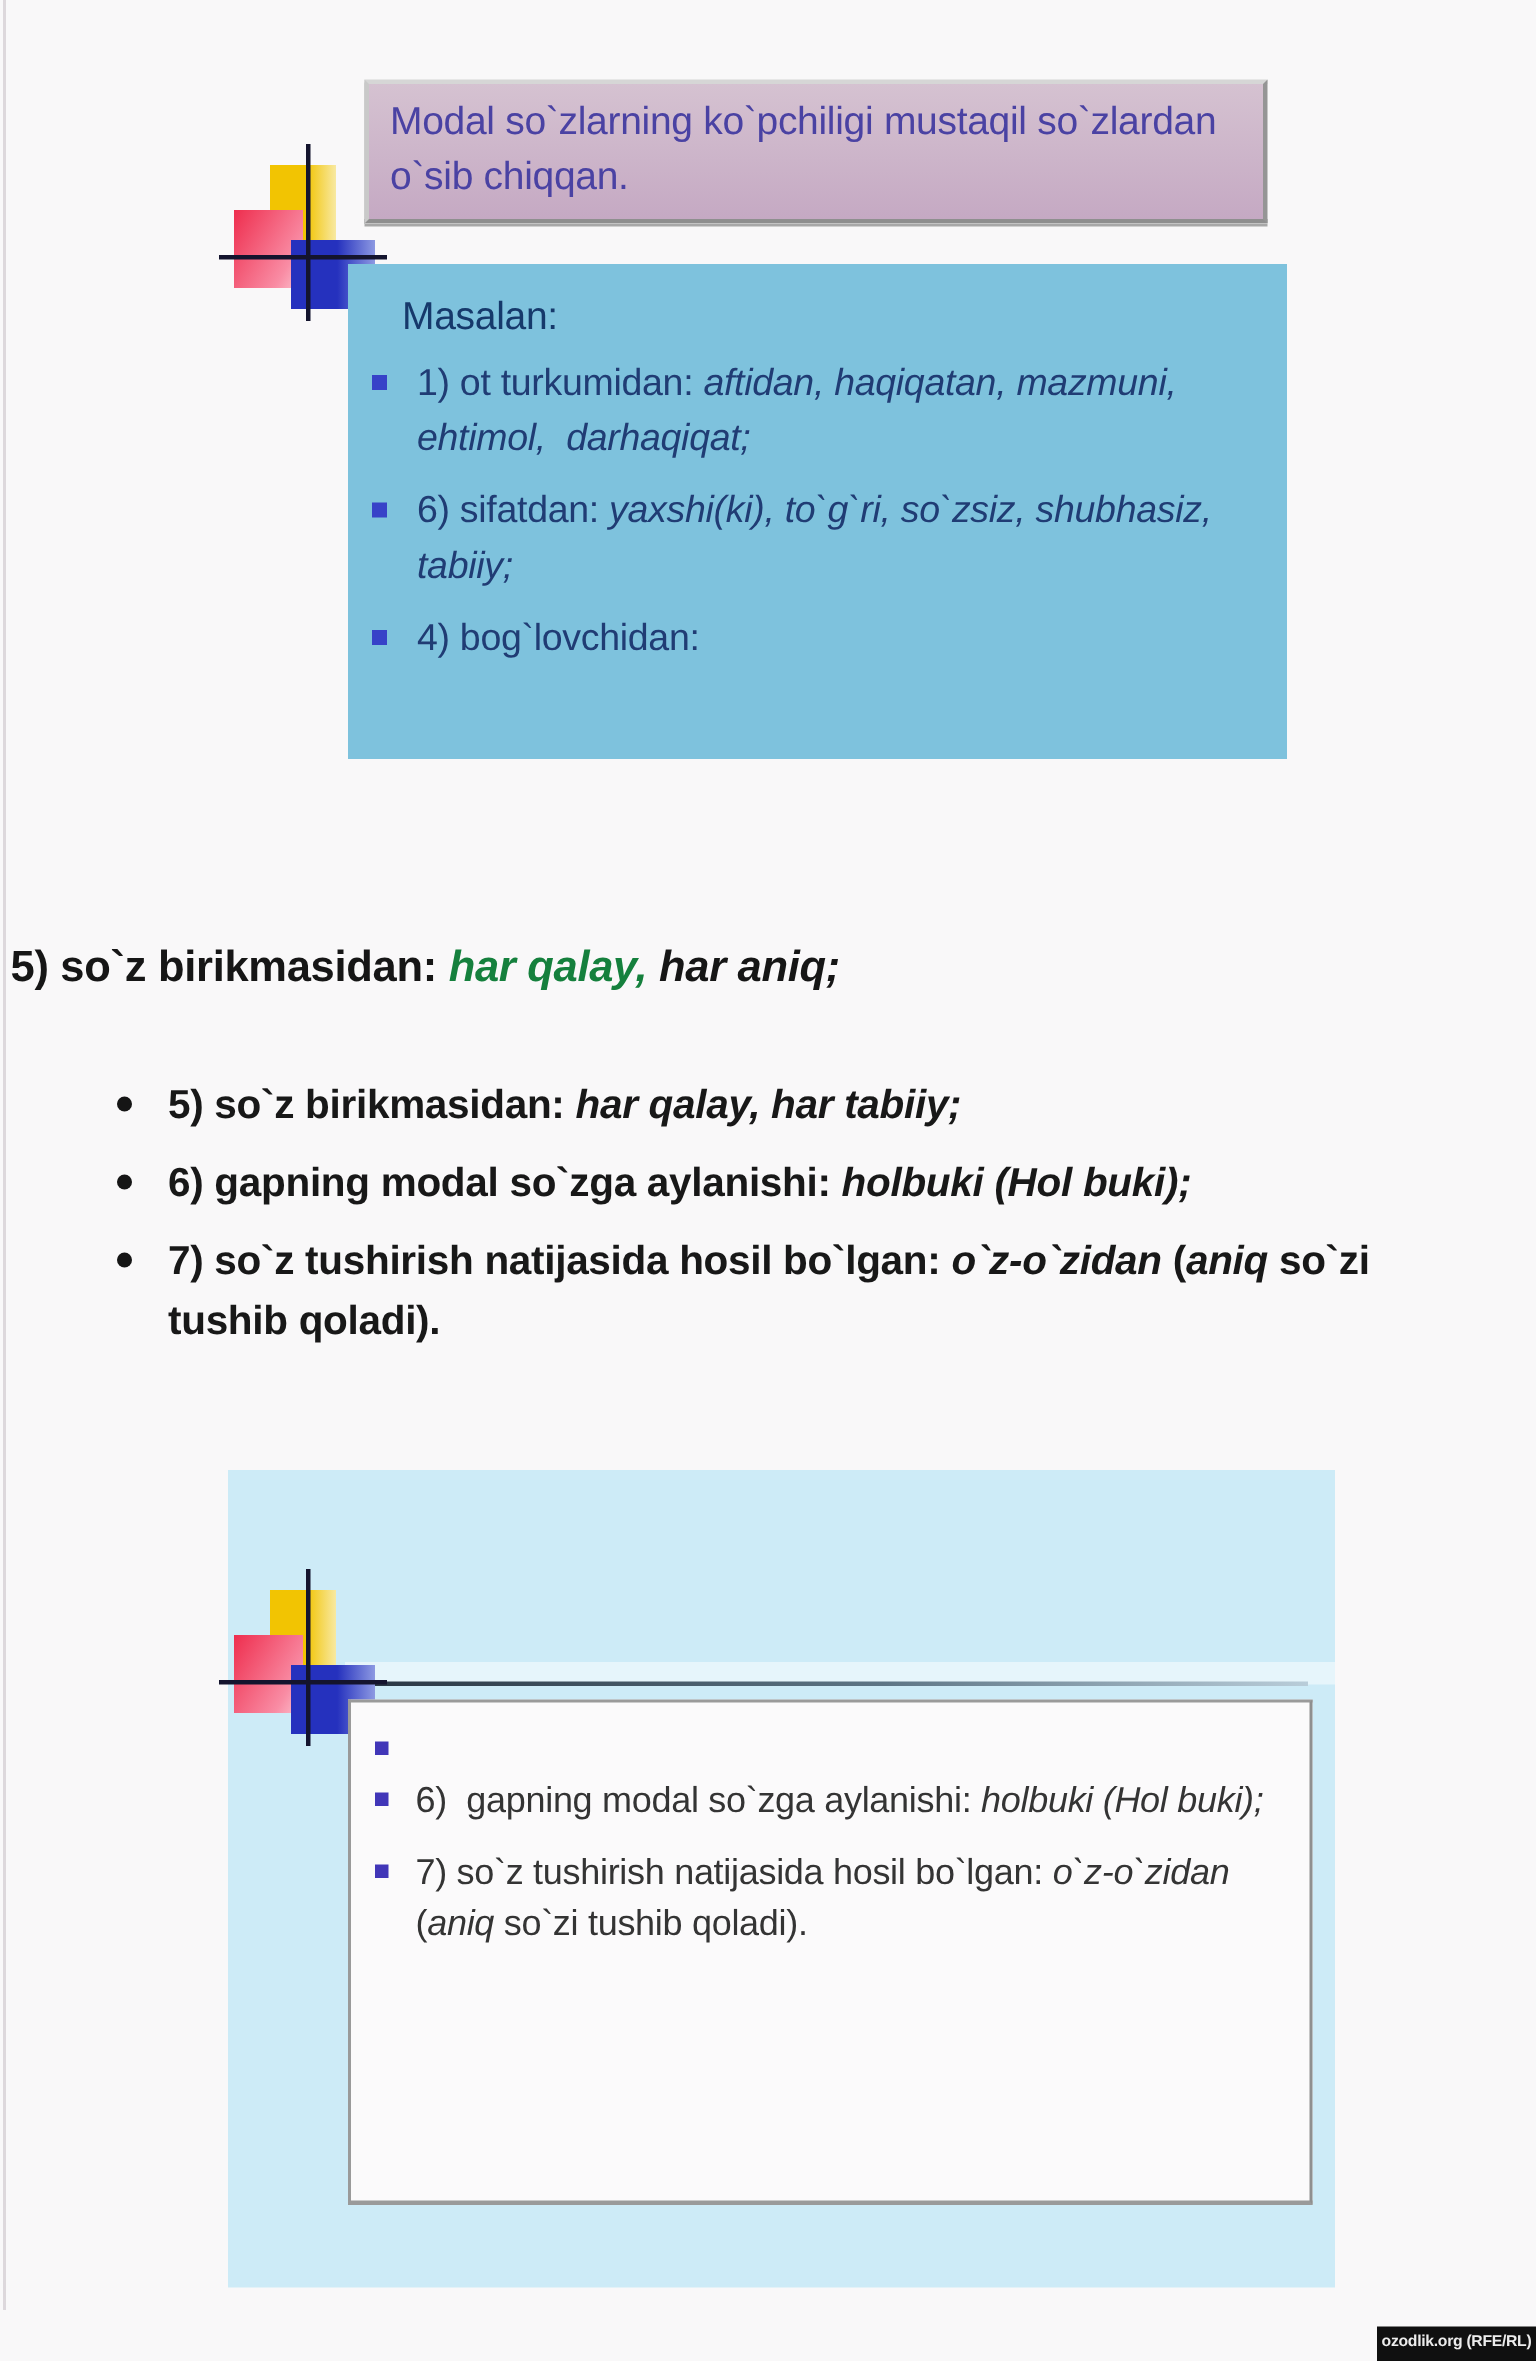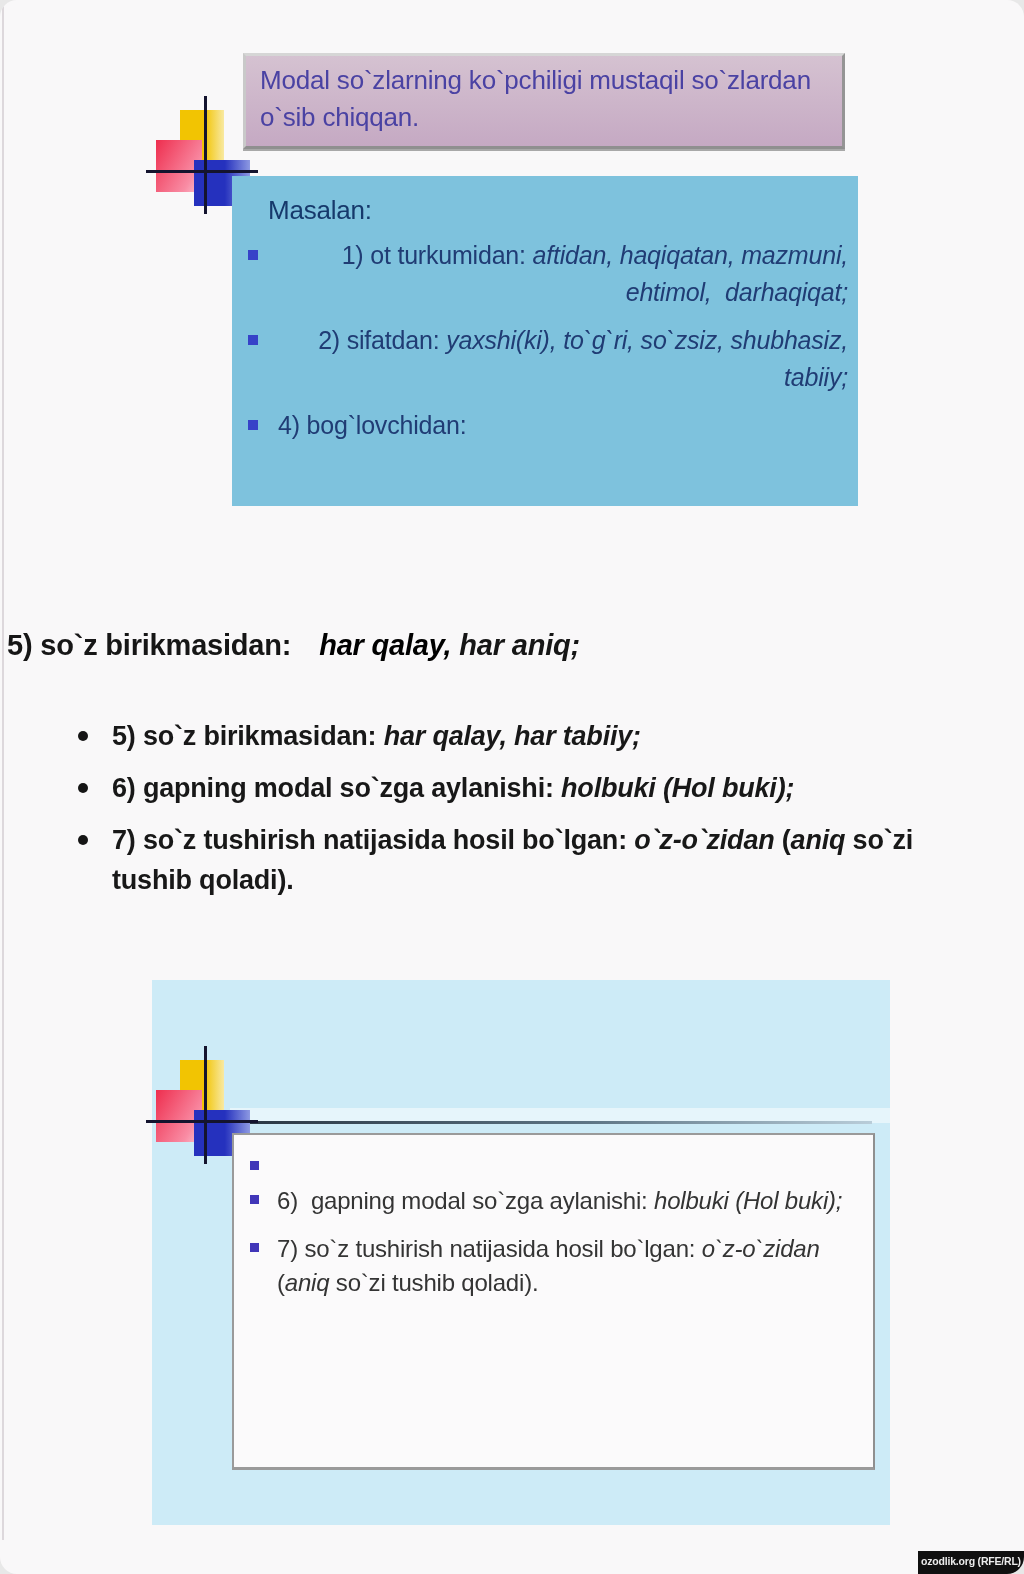--- a/index.html
+++ b/index.html
@@ -1,20 +1,19 @@
 <!DOCTYPE html>
 <html><head>
 <meta charset="utf-8">
 <style>
   html,body{margin:0;padding:0;background:#e8e8e8;}
   .page{
     position:relative;width:1024px;height:1574px;margin:0 auto;
     background:#f9f8f9;overflow:hidden;
     font-family:"Liberation Sans","DejaVu Sans",sans-serif;
-    border-radius:17px;
     -webkit-font-smoothing:antialiased;
   }
   .left-edge-line{position:absolute;left:2px;top:0;width:2px;height:1540px;background:#ddd8dc;}
 
   
   .deco{position:absolute;width:100px;height:120px;}
   .deco .sq-yellow{position:absolute;left:24px;top:14px;width:44px;height:50px;
     background:linear-gradient(to right,#f2c402 55%,#f8e9a2);}
   .deco .sq-pink{position:absolute;left:0;top:44px;width:46px;height:52px;
     background:linear-gradient(120deg,#ee2e4e,#f98ca4 75%,#fcc3d0);}
@@ -34,21 +33,21 @@
     padding:6px 14px 8px 14px;box-sizing:border-box;
   }
   .title-text{color:#4a42a3;font-size:26px;line-height:37px;letter-spacing:-0.2px;}
 
   
   .content-box{
     position:absolute;left:232px;top:176px;width:626px;height:330px;
     background:#7ec2dd;box-sizing:border-box;padding:19px 10px 0 14px;
   }
   .masalan{color:#16396b;font-size:26px;letter-spacing:-0.2px;margin-left:22px;margin-bottom:11px;}
-  .cb-item{display:flex;margin-bottom:11px;color:#203c74;font-size:25px;line-height:37px;letter-spacing:-0.2px;text-align:right;}
+  .cb-item{display:flex;margin-bottom:11px;color:#203c74;font-size:25px;line-height:37px;letter-spacing:-0.2px;}
   .cb-item .sq-bullet{flex:0 0 10px;width:10px;height:10px;background:#3742c8;margin:13px 0 0 2px;}
   .cb-item .cb-text{margin-left:20px;}
   .mid-heading{position:absolute;left:7px;top:626px;width:900px;
     color:#161616;font-size:29px;font-weight:bold;line-height:38px;letter-spacing:-0.2px;}
   .mid-list{position:absolute;left:76px;top:716px;width:852px;}
   .mid-item{display:flex;margin-bottom:12px;color:#181818;font-size:27px;font-weight:bold;line-height:40px;letter-spacing:-0.2px;}
   .mid-item .dot-bullet{flex:0 0 10px;width:10px;height:10px;border-radius:50%;background:#151515;margin:15px 0 0 2px;}
   .mid-item .mid-text{margin-left:24px;}
 
   
@@ -96,29 +95,29 @@
 
   <div class="content-box">
     <div class="masalan">Masalan:</div>
 
     <div class="cb-item">
       <span class="sq-bullet"></span>
       <span class="cb-text"><span class="seg">1) ot turkumidan: </span><span class="seg it">aftidan, haqiqatan, mazmuni, ehtimol,  darhaqiqat;</span></span>
     </div>
     <div class="cb-item">
       <span class="sq-bullet"></span>
-      <span class="cb-text"><span class="seg">2) sifatdan: </span><span class="seg it">yaxshi(ki), to`g`ri, so`zsiz, shubhasiz, tabiiy;</span></span>
+      <span class="cb-text"><span class="seg">6) sifatdan: </span><span class="seg it">yaxshi(ki), to`g`ri, so`zsiz, shubhasiz, tabiiy;</span></span>
     </div>
     <div class="cb-item">
       <span class="sq-bullet"></span>
       <span class="cb-text"><span class="seg">4) bog`lovchidan:</span></span>
     </div>
   </div>
 
-  <div class="mid-heading"><span class="seg">5) so`z birikmasidan: </span><span class="seg it" style="color: #000000; margin-left: 20px;">har qalay,</span><span class="seg"> </span><span class="seg it">har aniq;</span></div>
+  <div class="mid-heading"><span class="seg">5) so`z birikmasidan: </span><span class="seg it" style="color: #15803d;">har qalay,</span><span class="seg"> </span><span class="seg it">har aniq;</span></div>
 
   <div class="mid-list">
     <div class="mid-item">
       <span class="dot-bullet"></span>
       <span class="mid-text"><span class="seg">5) so`z birikmasidan: </span><span class="seg it">har qalay, har tabiiy;</span></span>
     </div>
     <div class="mid-item">
       <span class="dot-bullet"></span>
       <span class="mid-text"><span class="seg">6) gapning modal so`zga aylanishi: </span><span class="seg it">holbuki (Hol buki);</span></span>
     </div>

